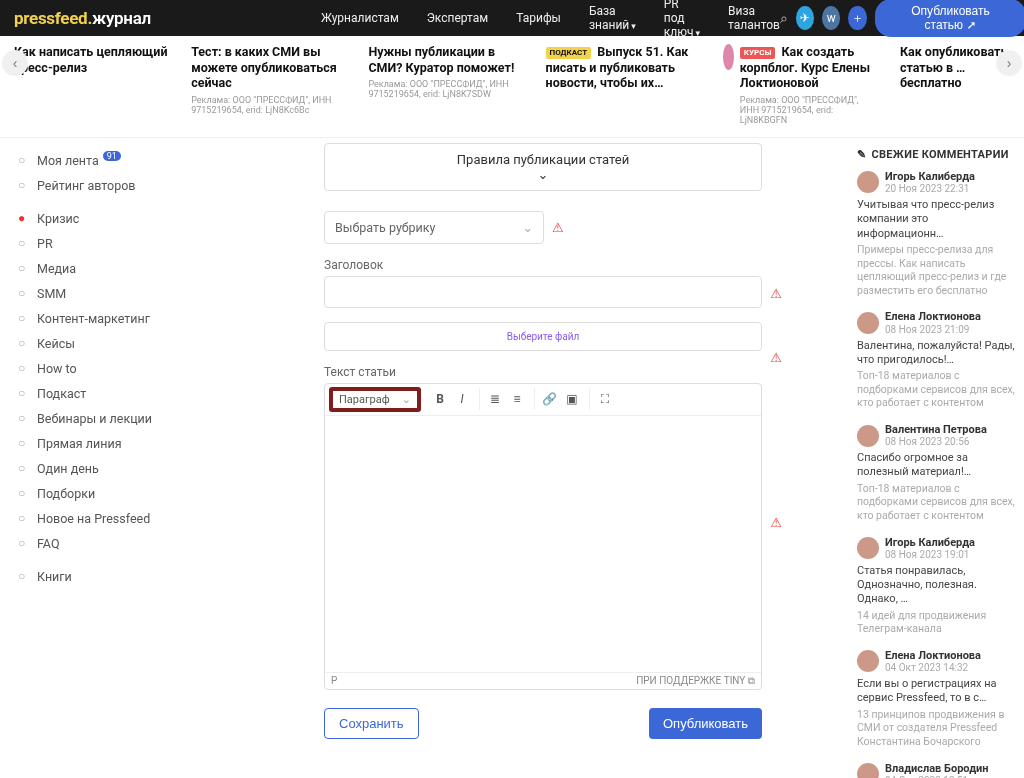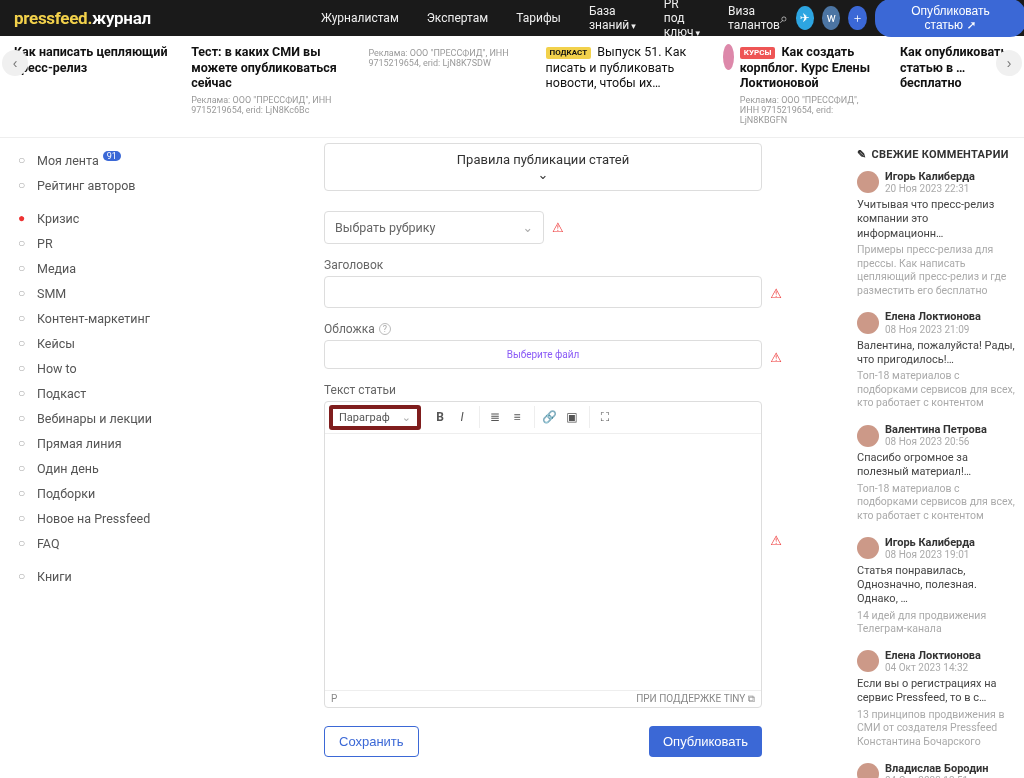--- a/index.html
+++ b/index.html
@@ -104,24 +104,25 @@
 <div class="features">
   <button class="carousel-btn cb-left">‹</button>
   <div class="feat">
     <div class="feat-title">Как написать цепляющий пресс-релиз</div>
   </div>
   <div class="feat">
     <div class="feat-title">Тест: в каких СМИ вы можете опубликоваться сейчас</div>
     <div class="feat-sub">Реклама: ООО "ПРЕССФИД", ИНН 9715219654, erid: LjN8Kc6Bc</div>
   </div>
   <div class="feat">
+    <div class="feat-title">Нужны публикации в СМИ? Куратор поможет!</div>
     <div class="feat-sub">Реклама: ООО "ПРЕССФИД", ИНН 9715219654, erid: LjN8K7SDW</div>
   </div>
   <div class="feat">
-    <div class="feat-title"><span class="pill pod">ПОДКАСТ</span> <span style="font-weight:400">Выпуск 51. Как писать и публиковать новости, чтобы их…</span></div>
+    <div class="feat-title"><span class="pill pod">ПОДКАСТ</span> <span style="font-weight:700">Выпуск 51. Как писать и публиковать новости, чтобы их…</span></div>
   </div>
   <div class="feat" style="display:flex">
     <span class="feat-av"></span>
     <div>
       <div class="feat-title"><span class="pill ku">КУРСЫ</span> <span>Как создать корпблог. Курс Елены Локтионовой</span></div>
       <div class="feat-sub">Реклама: ООО "ПРЕССФИД", ИНН 9715219654, erid: LjN8KBGFN</div>
     </div>
   </div>
   <div class="feat" style="flex:0.7">
     <div class="feat-title">Как опубликовать статью в … бесплатно</div>
@@ -222,24 +223,20 @@
         <span class="err" style="position:static;margin-left:8px;transform:none">⚠</span>
       </div>
 
       <div class="fld">
         <div class="lbl">Заголовок</div>
         <input class="txtin" style="">
         <span class="err top">⚠</span>
       </div>
 
       <div class="fld">
-        <div class="lbl">
-            <span>Обложка</span>
-            <span class="help">?</span>
-          </div>
         <div class="fileb">Выберите файл</div>
         <span class="err top">⚠</span>
       </div>
 
       <div class="fld" style="position:relative">
         <div class="lbl">Текст статьи</div>
         <div class="editor">
           <div class="etool">
             <div class="etfmt">
                 <span>Параграф</span>

